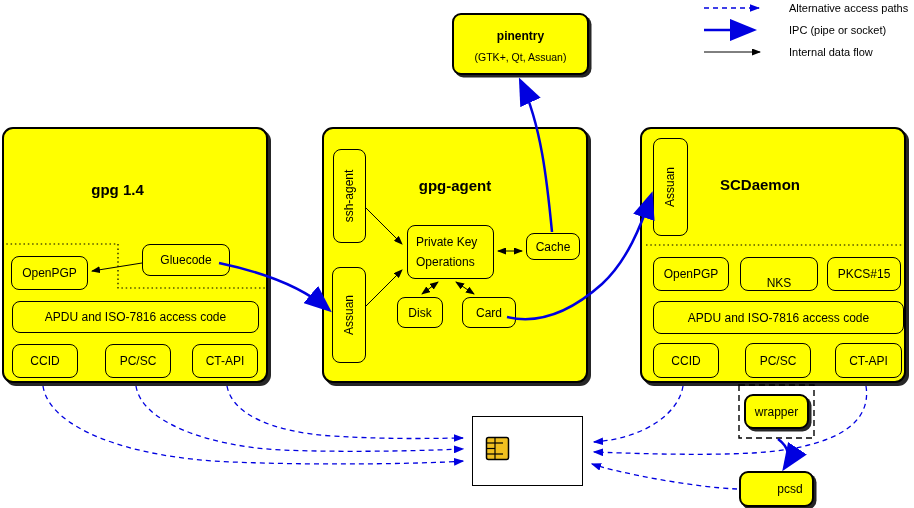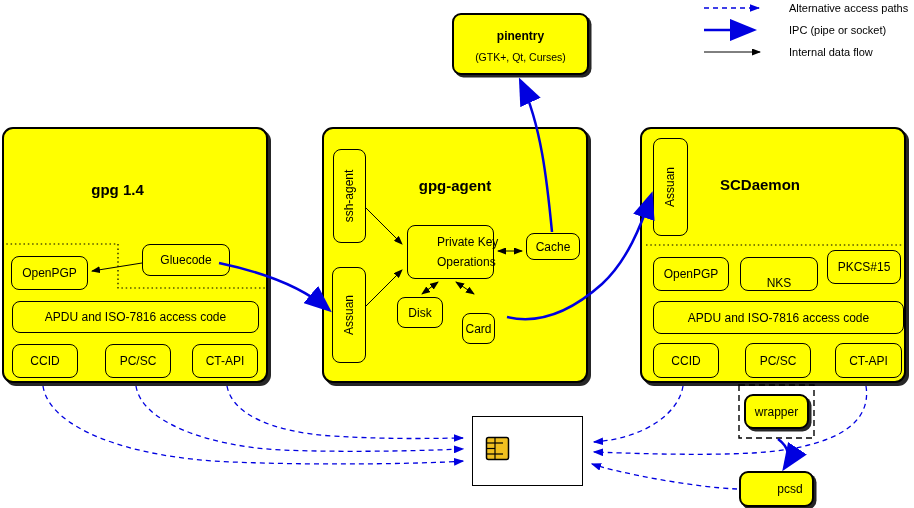--- a/index.html
+++ b/index.html
@@ -9,21 +9,21 @@
           box-shadow:3px 3px 0 rgba(0,0,0,0.85);box-sizing:border-box;}
   .midbox{position:absolute;background:#ffff00;border:2px solid #000;border-radius:9px;
           box-shadow:2.5px 2.5px 0 rgba(0,0,0,0.85);box-sizing:border-box;
           display:flex;align-items:center;justify-content:center;font-size:12px;}
   .smallbox{position:absolute;background:#ffff00;border:1.5px solid #000;border-radius:8px;
           box-sizing:border-box;display:flex;align-items:center;justify-content:center;
           font-size:12px;white-space:nowrap;}
   .vbox span{transform:rotate(-90deg);white-space:nowrap;font-size:12px;}
   .title{position:absolute;font-weight:bold;font-size:15px;text-align:center;}
   .lbl{position:absolute;font-size:11px;white-space:nowrap;}
-  .pko{flex-direction:column;align-items:flex-start;padding-left:29px;line-height:20px;}
+  .pko{flex-direction:column;align-items:flex-start;padding-left:8px;line-height:20px;}
   .whitecard{position:absolute;background:#fff;border:1.5px solid #000;box-sizing:border-box;}
   svg.overlay{position:absolute;left:0;top:0;pointer-events:none;}
 </style>
 </head>
 <body>
 
 <div class="stage">
 
   <div class="bigbox" style="left:2px;top:127px;width:266px;height:256px;"></div>
   <div class="bigbox" style="left:322px;top:127px;width:266px;height:256px;"></div>
@@ -44,21 +44,21 @@
     <span>wrapper</span>
   </div>
   <div class="midbox" style="left:739px;top:471px;width:75px;height:36px;padding-left:27px;">
     <span>pcsd</span>
   </div>
 
   <div class="title" style="left:30px;top:181px;width:175px;">gpg 1.4</div>
   <div class="title" style="left:322px;top:177px;width:266px;">gpg-agent</div>
   <div class="title" style="left:640px;top:176px;width:240px;">SCDaemon</div>
   <div class="title" style="left:452px;top:29px;width:137px;font-size:12px;">pinentry</div>
-  <div class="lbl" style="left:452px;top:51px;width:137px;text-align:center;font-size:10.5px;">(GTK+, Qt, Curses)</div>
+  <div class="lbl" style="left:452px;top:51px;width:137px;text-align:center;font-size:10.5px;">(GTK+, Qt, Assuan)</div>
 
   <div class="smallbox" style="left:11px;top:256px;width:77px;height:34px;">
     <span>OpenPGP</span>
     </div>
   <div class="smallbox" style="left:142px;top:244px;width:88px;height:32px;">
     <span>Gluecode</span>
     </div>
   <div class="smallbox" style="left:12px;top:301px;width:247px;height:32px;">
     <span>APDU and ISO-7816 access code</span>
     </div>
@@ -81,34 +81,34 @@
   <div class="smallbox pko" style="left:407px;top:225px;width:87px;height:54px;">
     <span>Private Key</span>
     <span>Operations</span>
     </div>
   <div class="smallbox" style="left:526px;top:233px;width:54px;height:27px;">
     <span>Cache</span>
     </div>
   <div class="smallbox" style="left:397px;top:297px;width:46px;height:31px;">
     <span>Disk</span>
     </div>
-  <div class="smallbox" style="left:462px;top:297px;width:33px;height:31px;margin-top:16px;">
+  <div class="smallbox" style="left:462px;top:297px;width:54px;height:31px;">
     <span>Card</span>
     </div>
 
   <div class="smallbox vbox" style="left:653px;top:138px;width:35px;height:98px;">
     <span>Assuan</span>
     </div>
   <div class="smallbox" style="left:653px;top:257px;width:76px;height:34px;">
     <span>OpenPGP</span>
     </div>
   <div class="smallbox" style="left:740px;top:257px;width:78px;height:34px;align-items:flex-end;">
     <span>NKS</span>
     </div>
-  <div class="smallbox" style="left:827px;top:250px;width:74px;height:34px;text-align:center;">
+  <div class="smallbox" style="left:827px;top:257px;width:74px;height:34px;text-align:center;">
     <span>PKCS#15</span>
     </div>
   <div class="smallbox" style="left:653px;top:301px;width:251px;height:33px;">
     <span>APDU and ISO-7816 access code</span>
     </div>
   <div class="smallbox" style="left:653px;top:343px;width:66px;height:35px;">
     <span>CCID</span>
     </div>
   <div class="smallbox" style="left:745px;top:343px;width:66px;height:35px;">
     <span>PC/SC</span>

